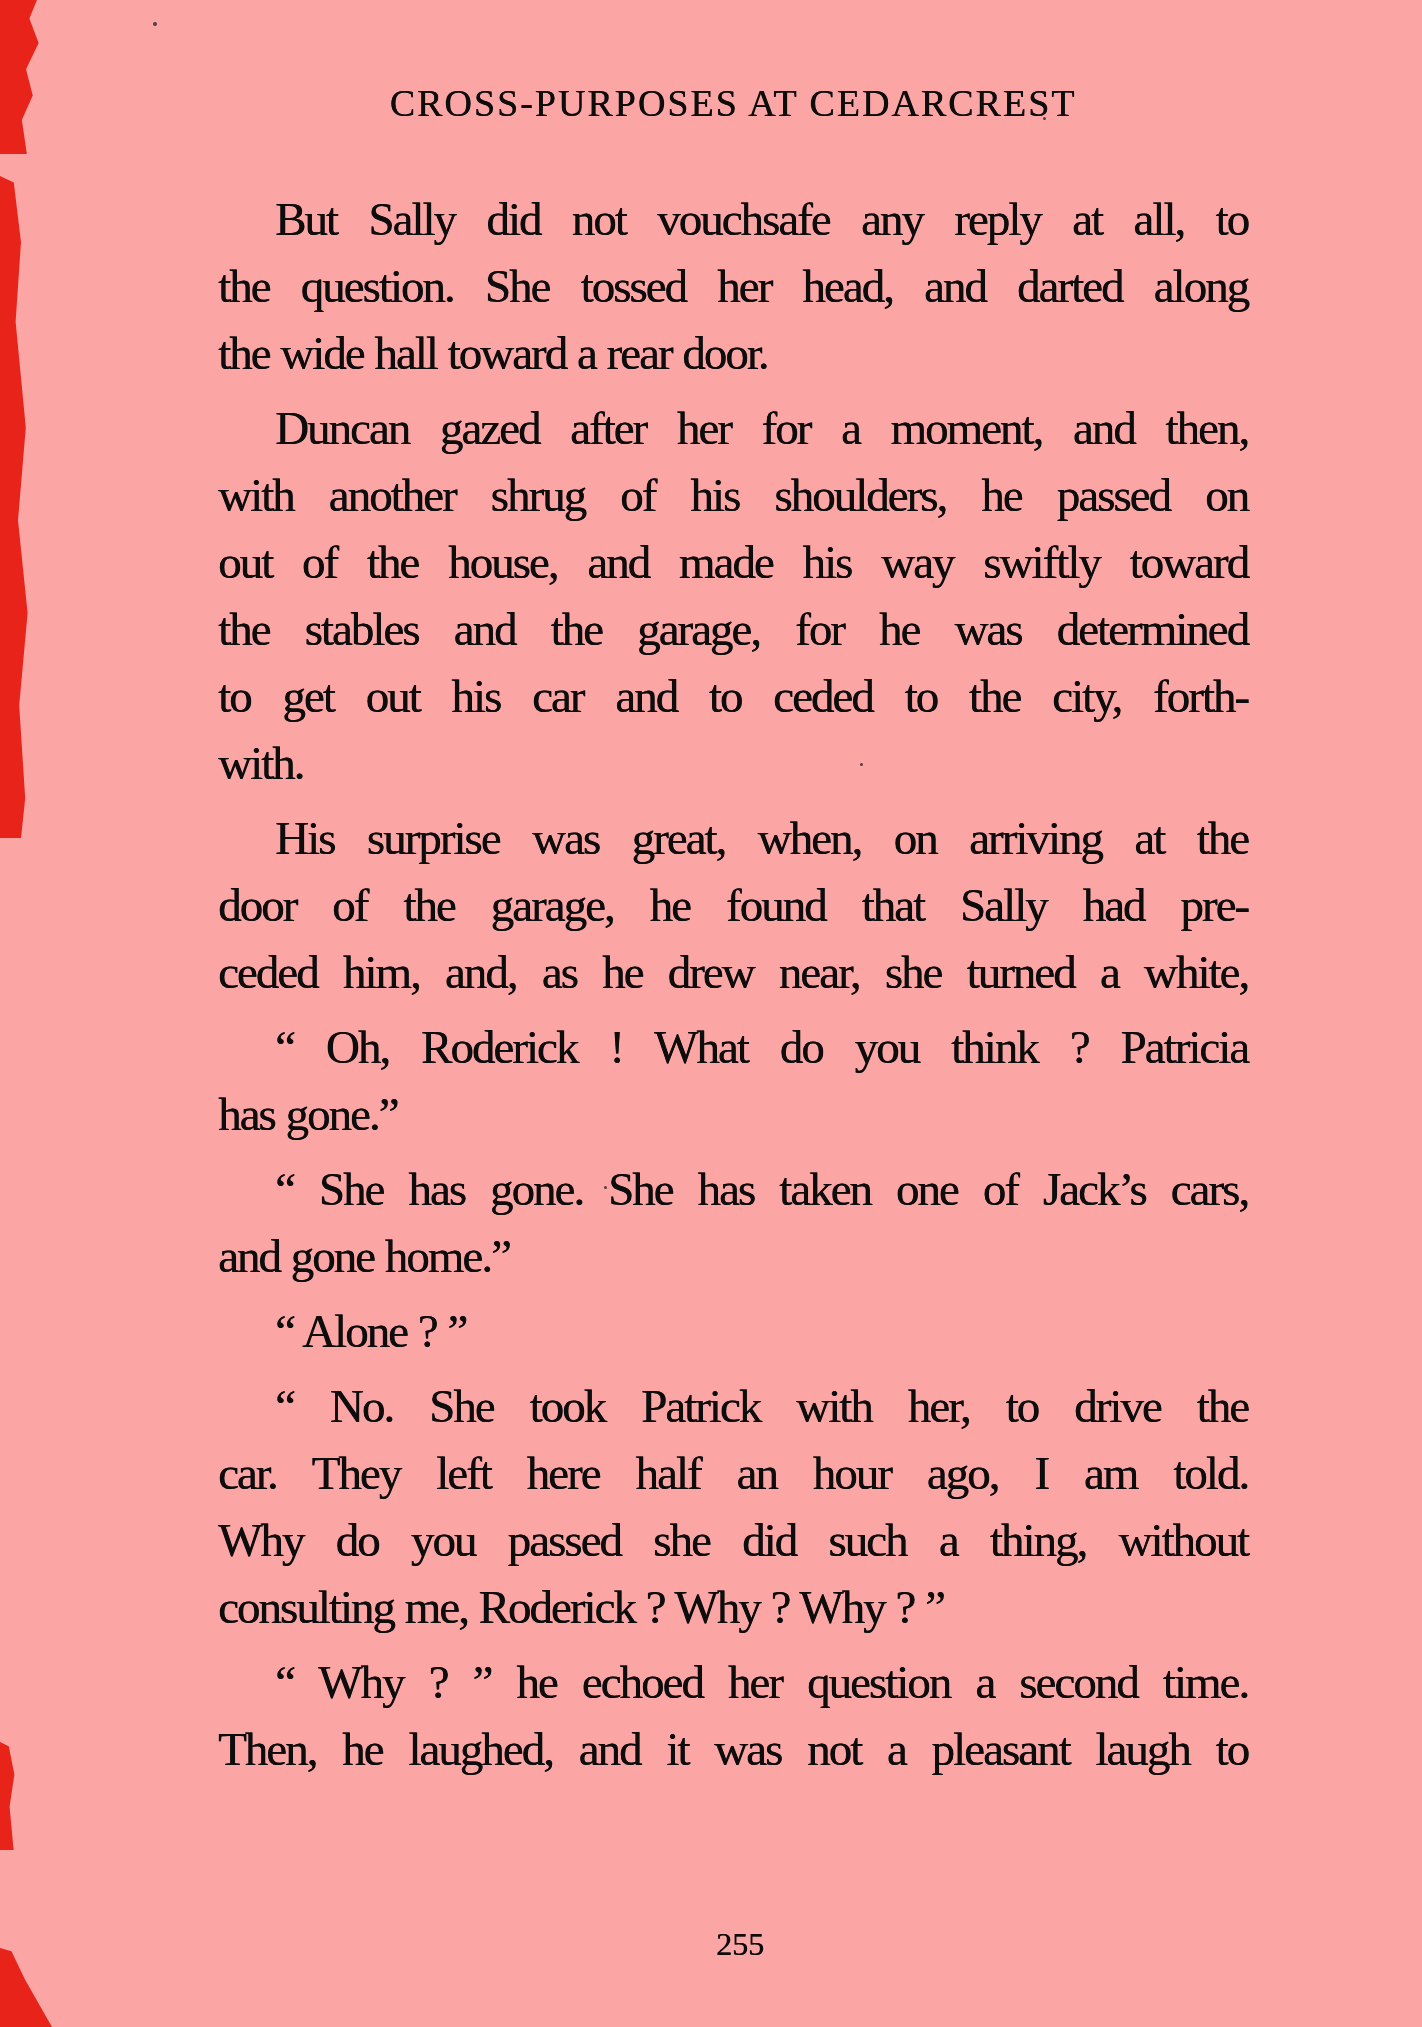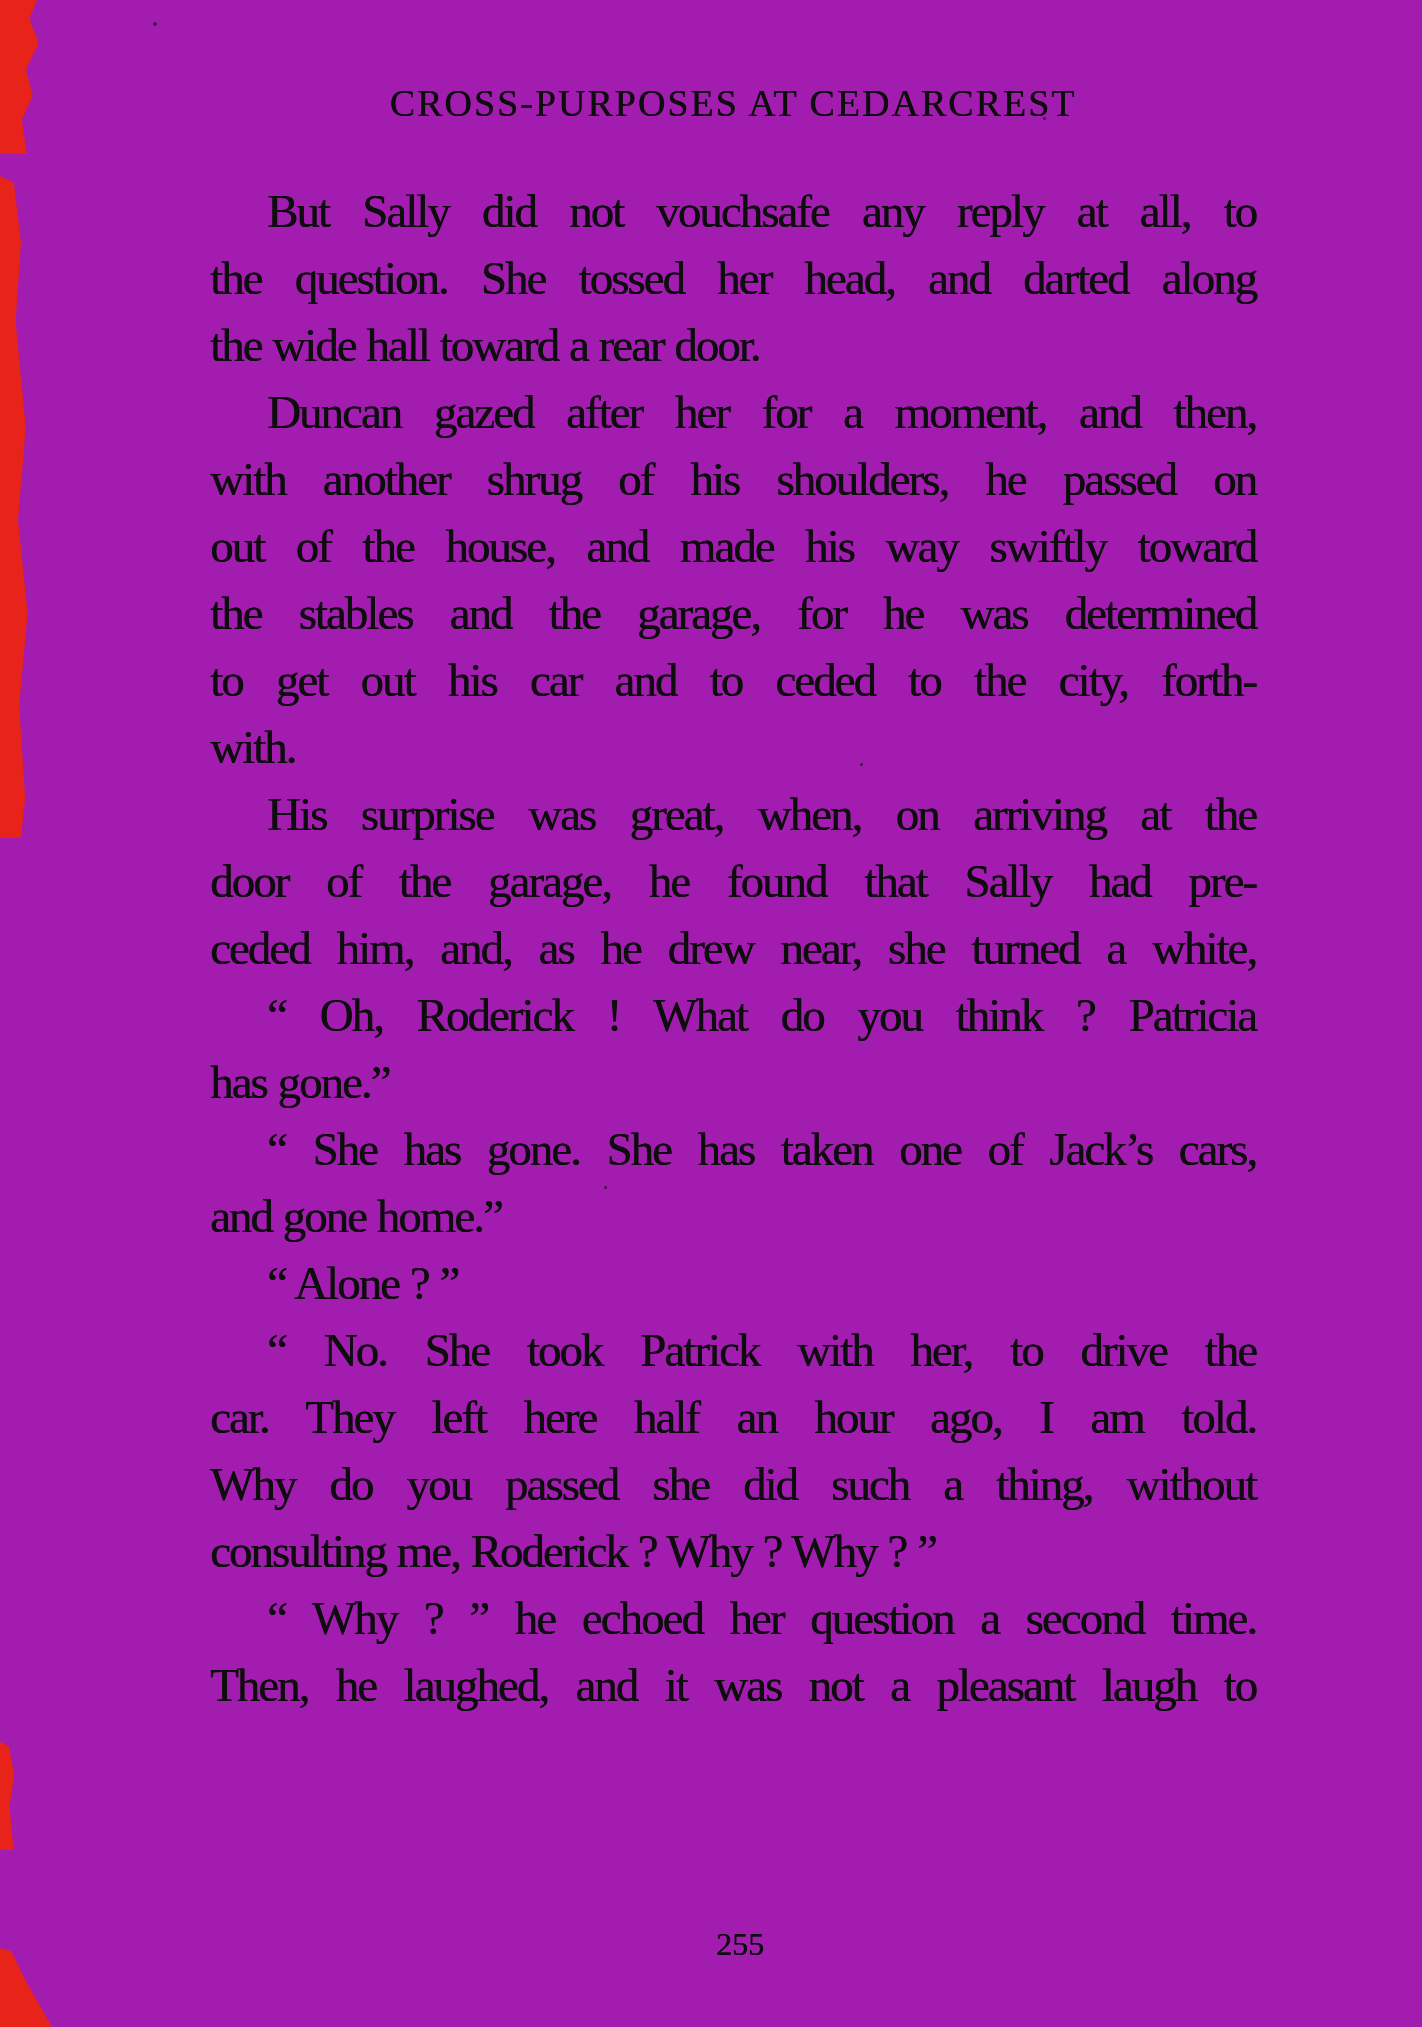--- a/index.html
+++ b/index.html
@@ -1,20 +1,20 @@
 <!DOCTYPE html>
 <html><head>
 <meta charset="utf-8">
 <style>
   html, body { margin: 0; padding: 0; background: #9a9a9a; }
   .page {
     position: relative;
     width: 1422px;
     height: 2027px;
-    background: #a21caf;
+    background: #fca5a5;
     overflow: hidden;
     font-family: "Liberation Serif", serif;
     color: #0d0d0d;
   }
   
   .running-head {
     position: absolute;
     top: 80px;
     left: 210px;
     width: 1046px;
@@ -26,21 +26,21 @@
     white-space: nowrap;
     text-shadow: 0.4px 0 0 currentColor;
   }
   
   .text-block {
     position: absolute;
     top: 178px;
     left: 210px;
     width: 1046px;
   }
-  .para { margin: 0; padding: 0; }
+  .para { margin: 8px; padding: 0; }
   .line {
     height: 67px;
     line-height: 67px;
     font-size: 47px;
     letter-spacing: -2px;
     word-spacing: 1px;
     white-space: nowrap;
     text-align: justify;
     text-align-last: justify;
     text-shadow: 0.4px 0 0 currentColor;

